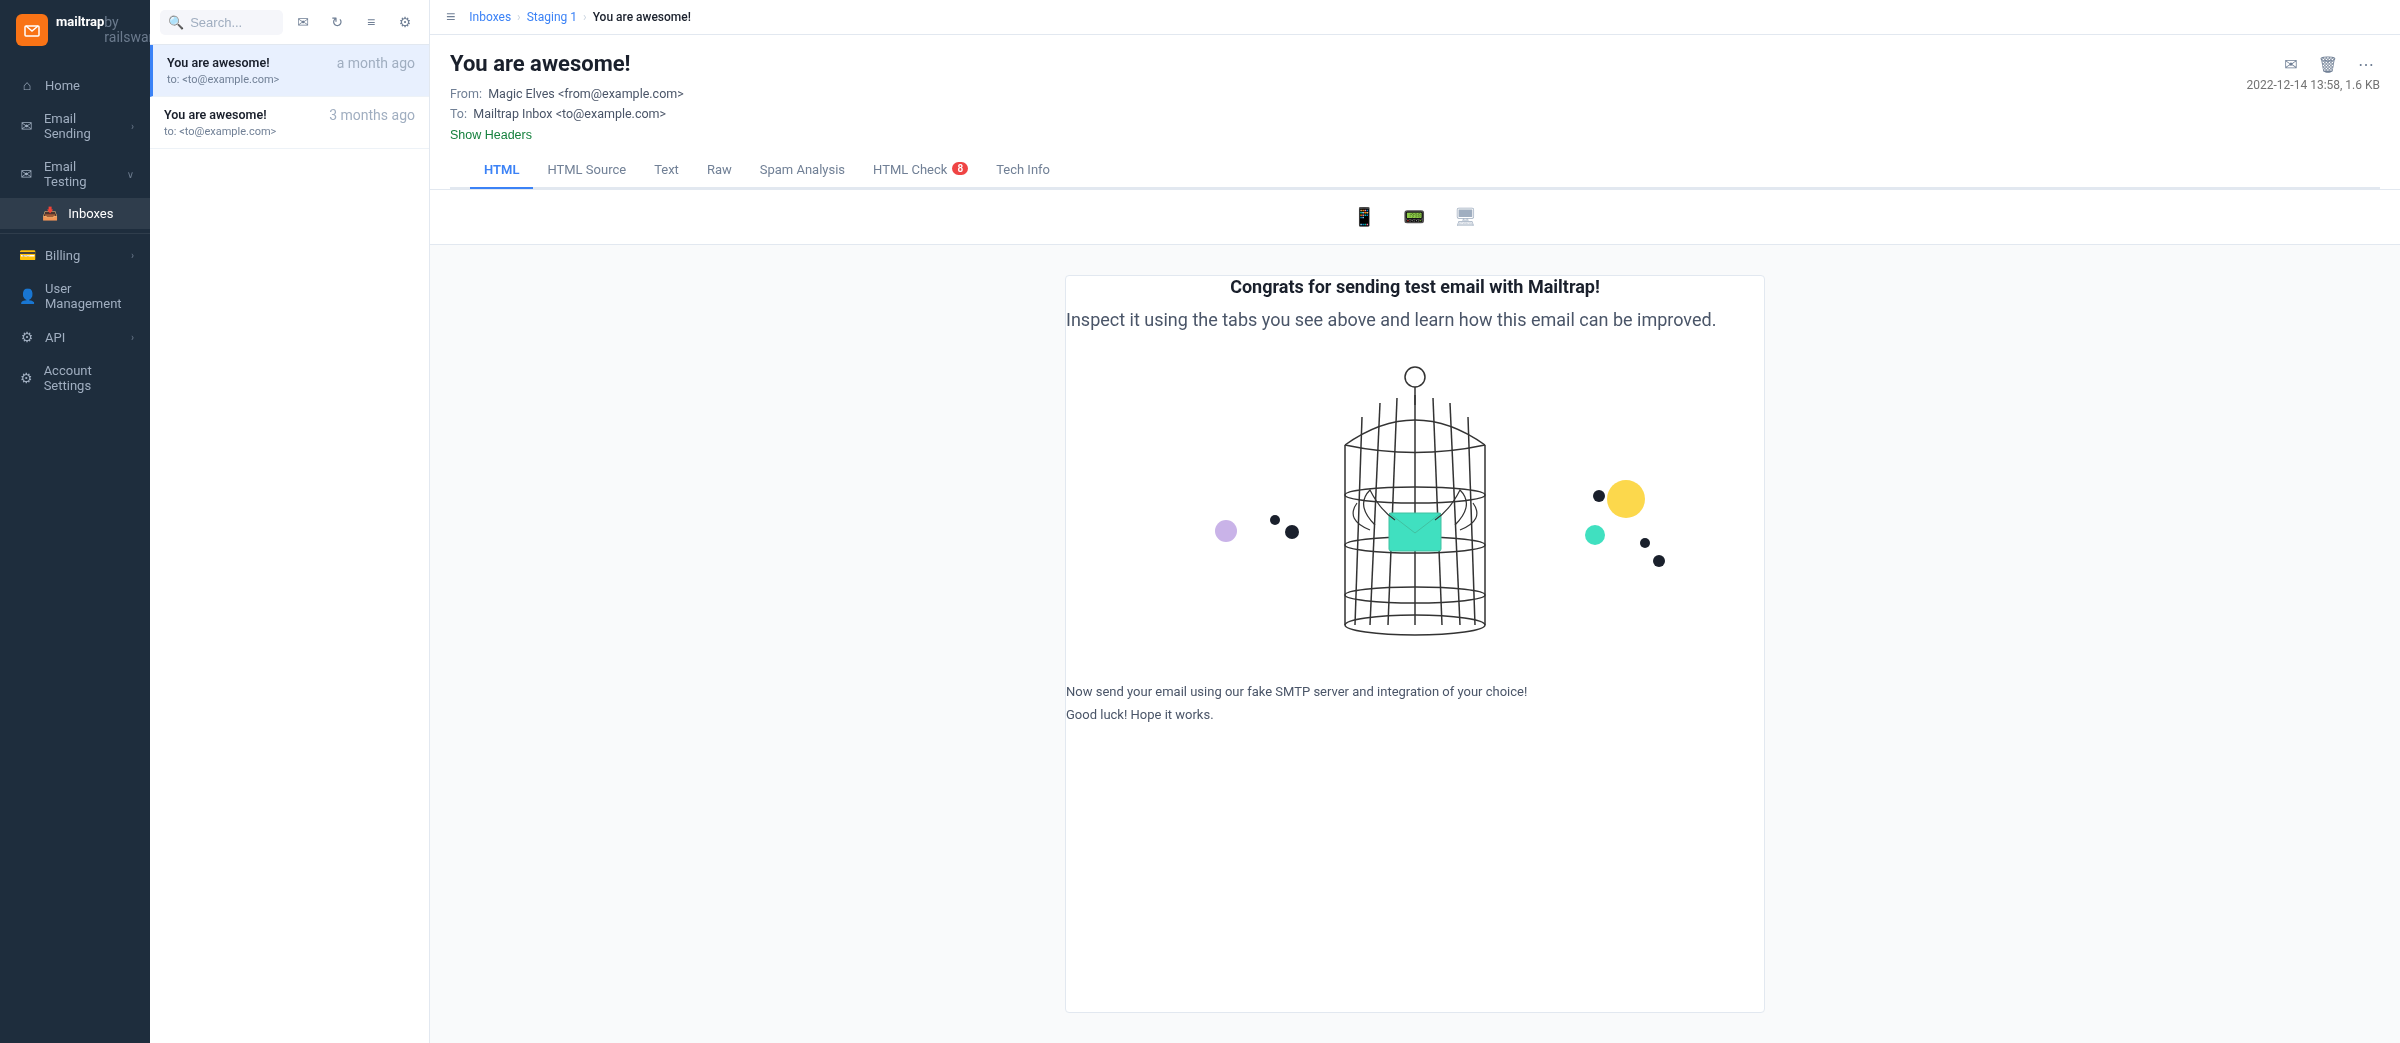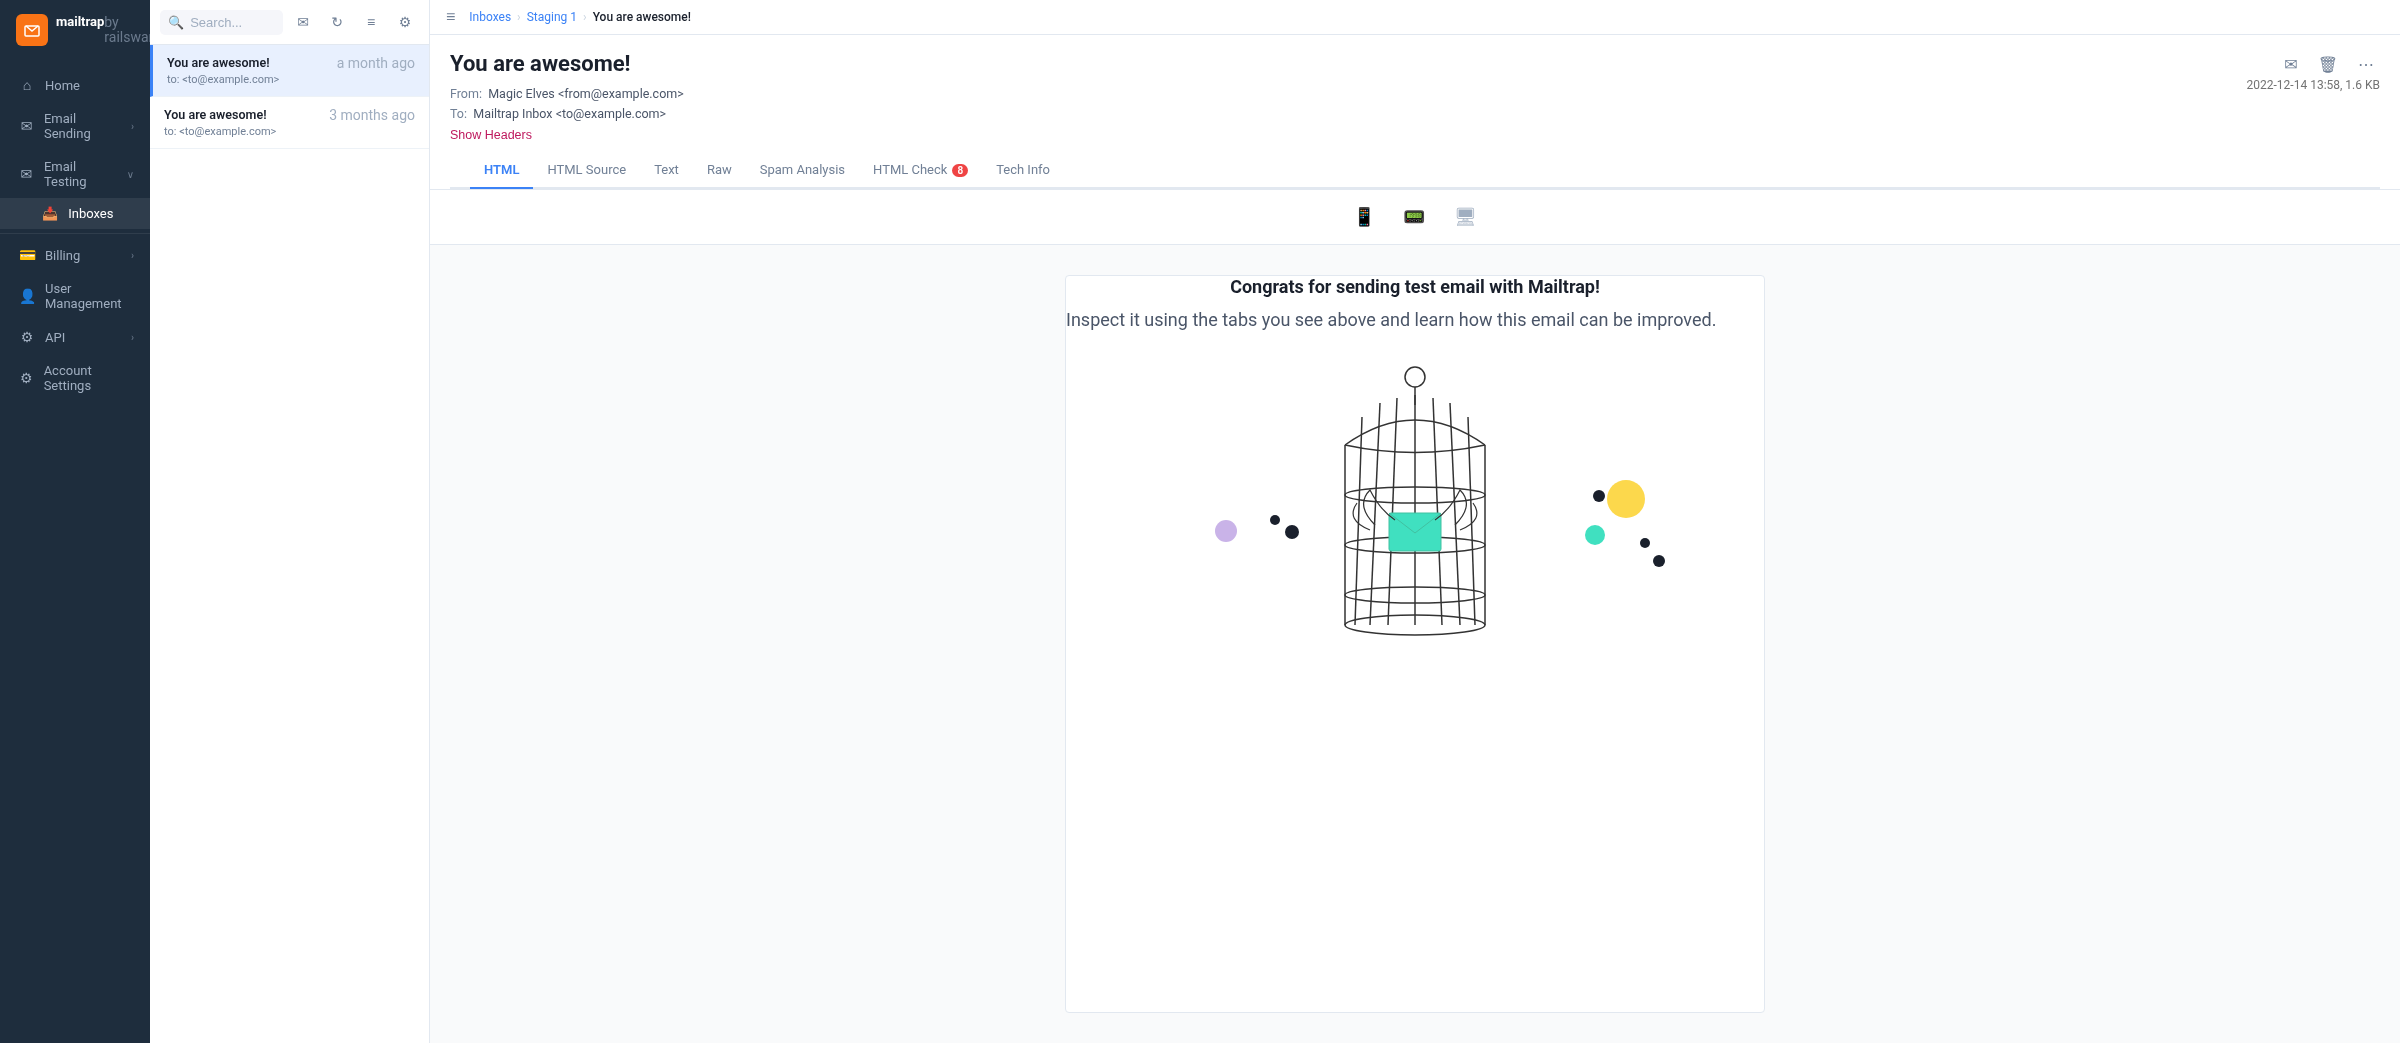--- a/index.html
+++ b/index.html
@@ -201,21 +201,21 @@
       font-size: 16px;
       padding: 4px 6px;
       border-radius: 4px;
     }
     .email-datetime { font-size: 12px; color: #737373; margin-bottom: 6px; text-align: right; }
 
     .show-headers-btn {
       background: none;
       border: none;
       cursor: pointer;
-      color: #be185d;
+      color: #15803d;
       font-size: 12.5px;
       padding: 0;
       margin-bottom: 10px;
       display: inline-block;
     }
 
     
     .tabs {
       display: flex;
       gap: 0;
@@ -223,21 +223,21 @@
       padding: 0 20px;
     }
     .tab {
       padding: 10px 14px;
       font-size: 13px;
       color: #718096;
       cursor: pointer;
       border-bottom: 2px solid transparent;
       margin-bottom: -2px;
       display: flex;
-      align-items: flex-end;
+      align-items: flex-start;
       gap: 5px;
     }
     .tab.active { color: #3b82f6; border-bottom: 2px solid #3b82f6; font-weight: 600; }
     .tab-badge {
       background: #ef4444;
       color: white;
       font-size: 10px;
       border-radius: 10px;
       padding: 1px 5px;
       font-weight: 600;
@@ -566,17 +566,21 @@
             <div style="position:absolute; left: 50px; top: 160px; width:22px; height:22px; border-radius:50%; background:#c9b3e8;"></div>
             <div style="position:absolute; left: 105px; top: 155px; width:10px; height:10px; border-radius:50%; background:#1a202c;"></div>
             <div style="position:absolute; left: 120px; top: 165px; width:14px; height:14px; border-radius:50%; background:#1a202c;"></div>
             <div style="position:absolute; right: 60px; top: 130px; width:12px; height:12px; border-radius:50%; background:#1a202c;"></div>
             <div style="position:absolute; right: 20px; top: 120px; width:38px; height:38px; border-radius:50%; background:#fcd84c;"></div>
             <div style="position:absolute; right: 60px; top: 165px; width:20px; height:20px; border-radius:50%; background:#40e0c0;"></div>
             <div style="position:absolute; right: 15px; top: 178px; width:10px; height:10px; border-radius:50%; background:#1a202c;"></div>
             <div style="position:absolute; right: 0px; top: 195px; width:12px; height:12px; border-radius:50%; background:#1a202c;"></div>
           </div>
 
+          <div class="after-cage-text">
+            <p>Now send your email using our fake SMTP server and integration of your choice!</p>
+            <p>Good luck! Hope it works.</p>
+          </div>
         </div>
       </div>
     </div>
   </div>
 </div>
 
 </body></html>

